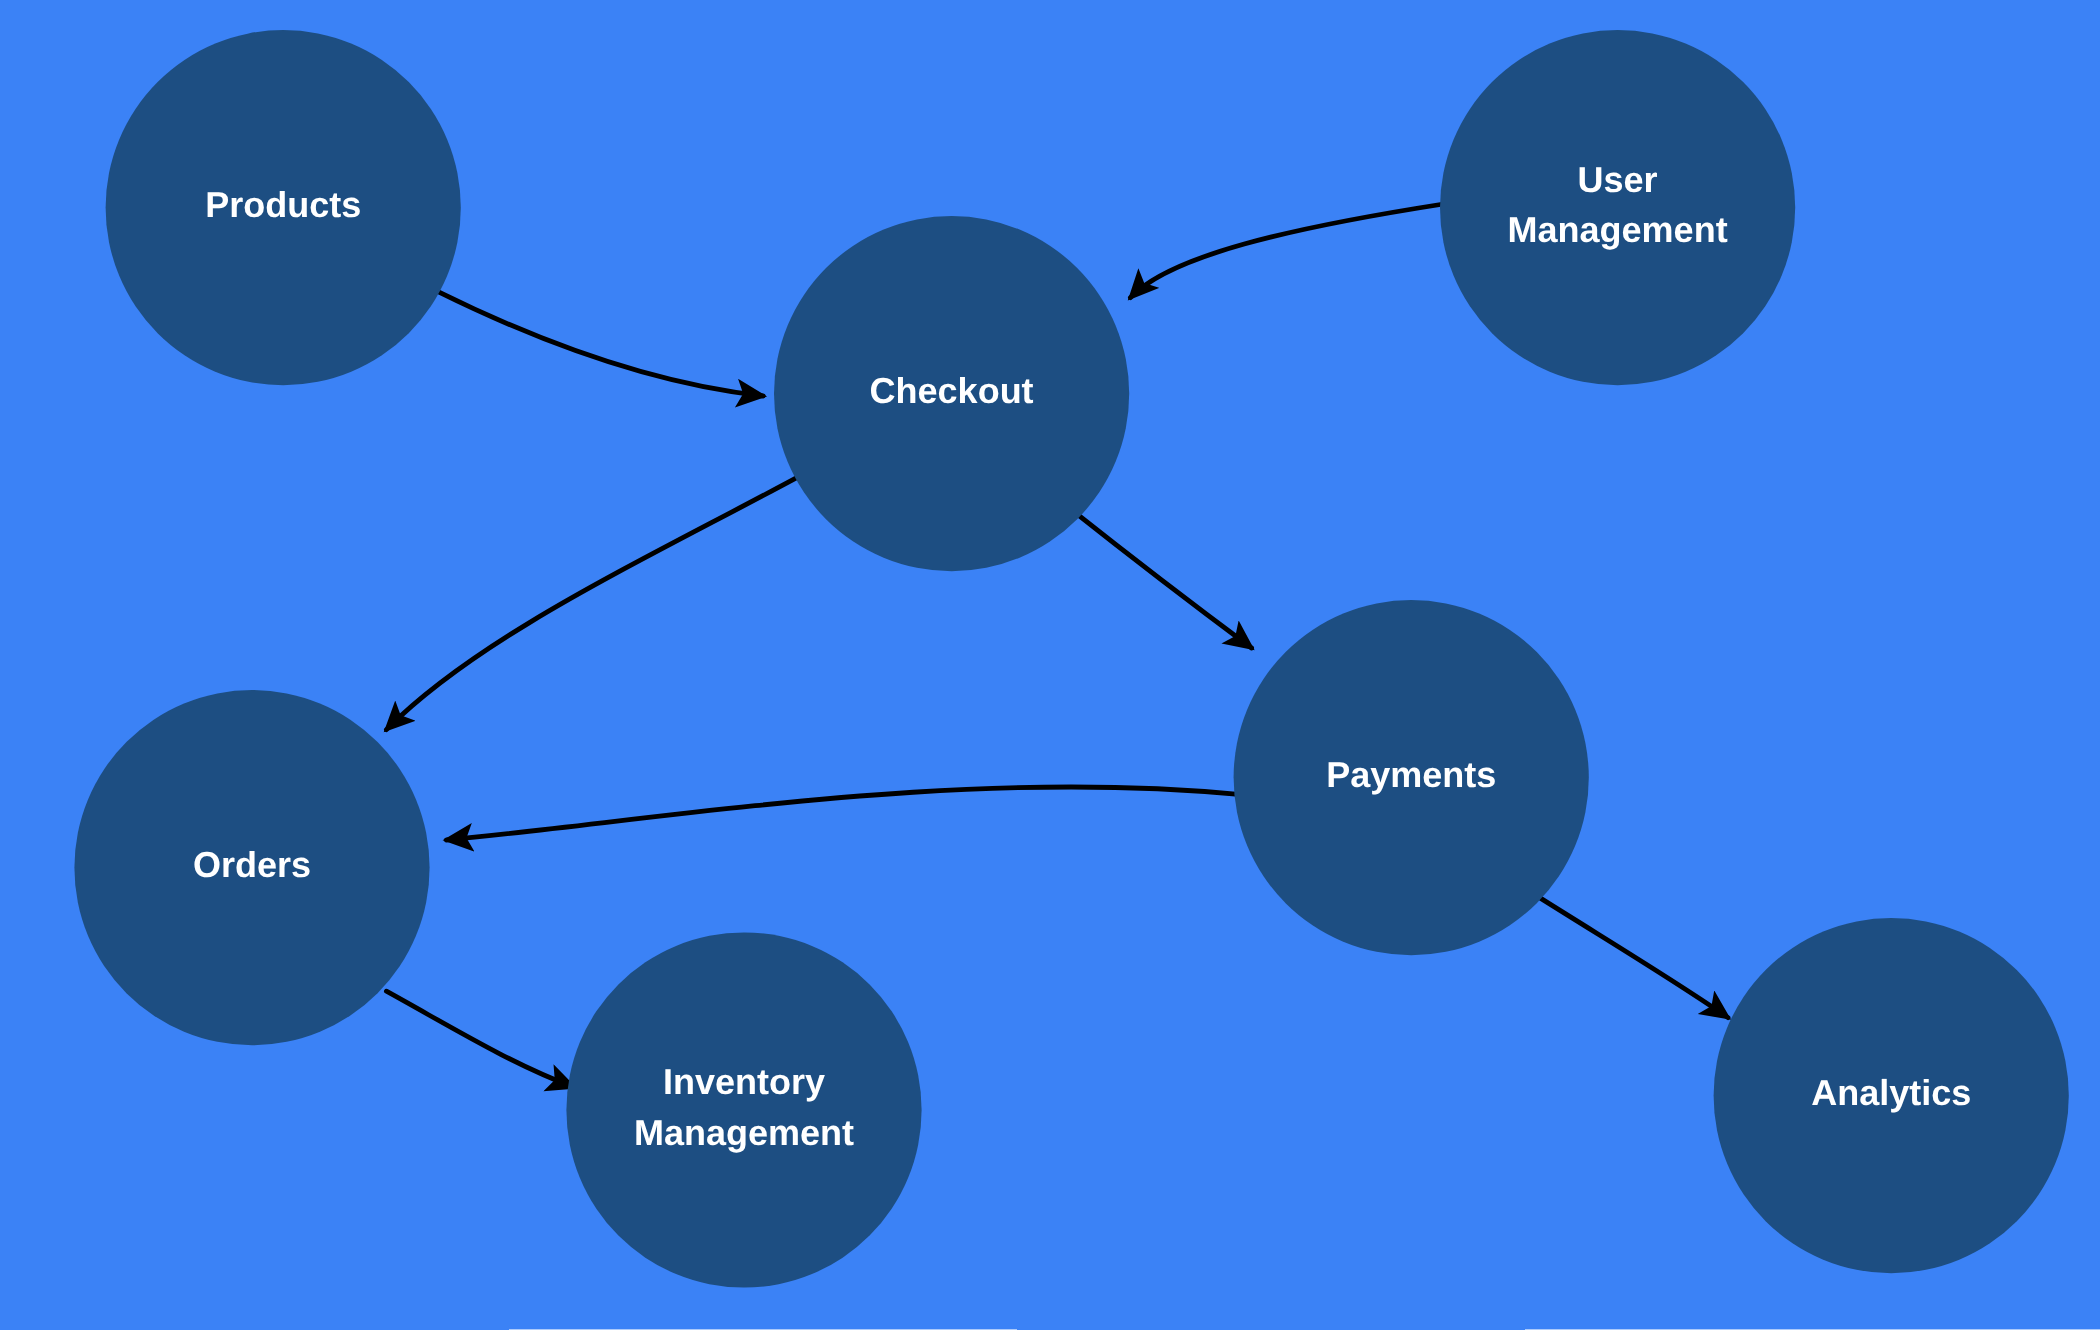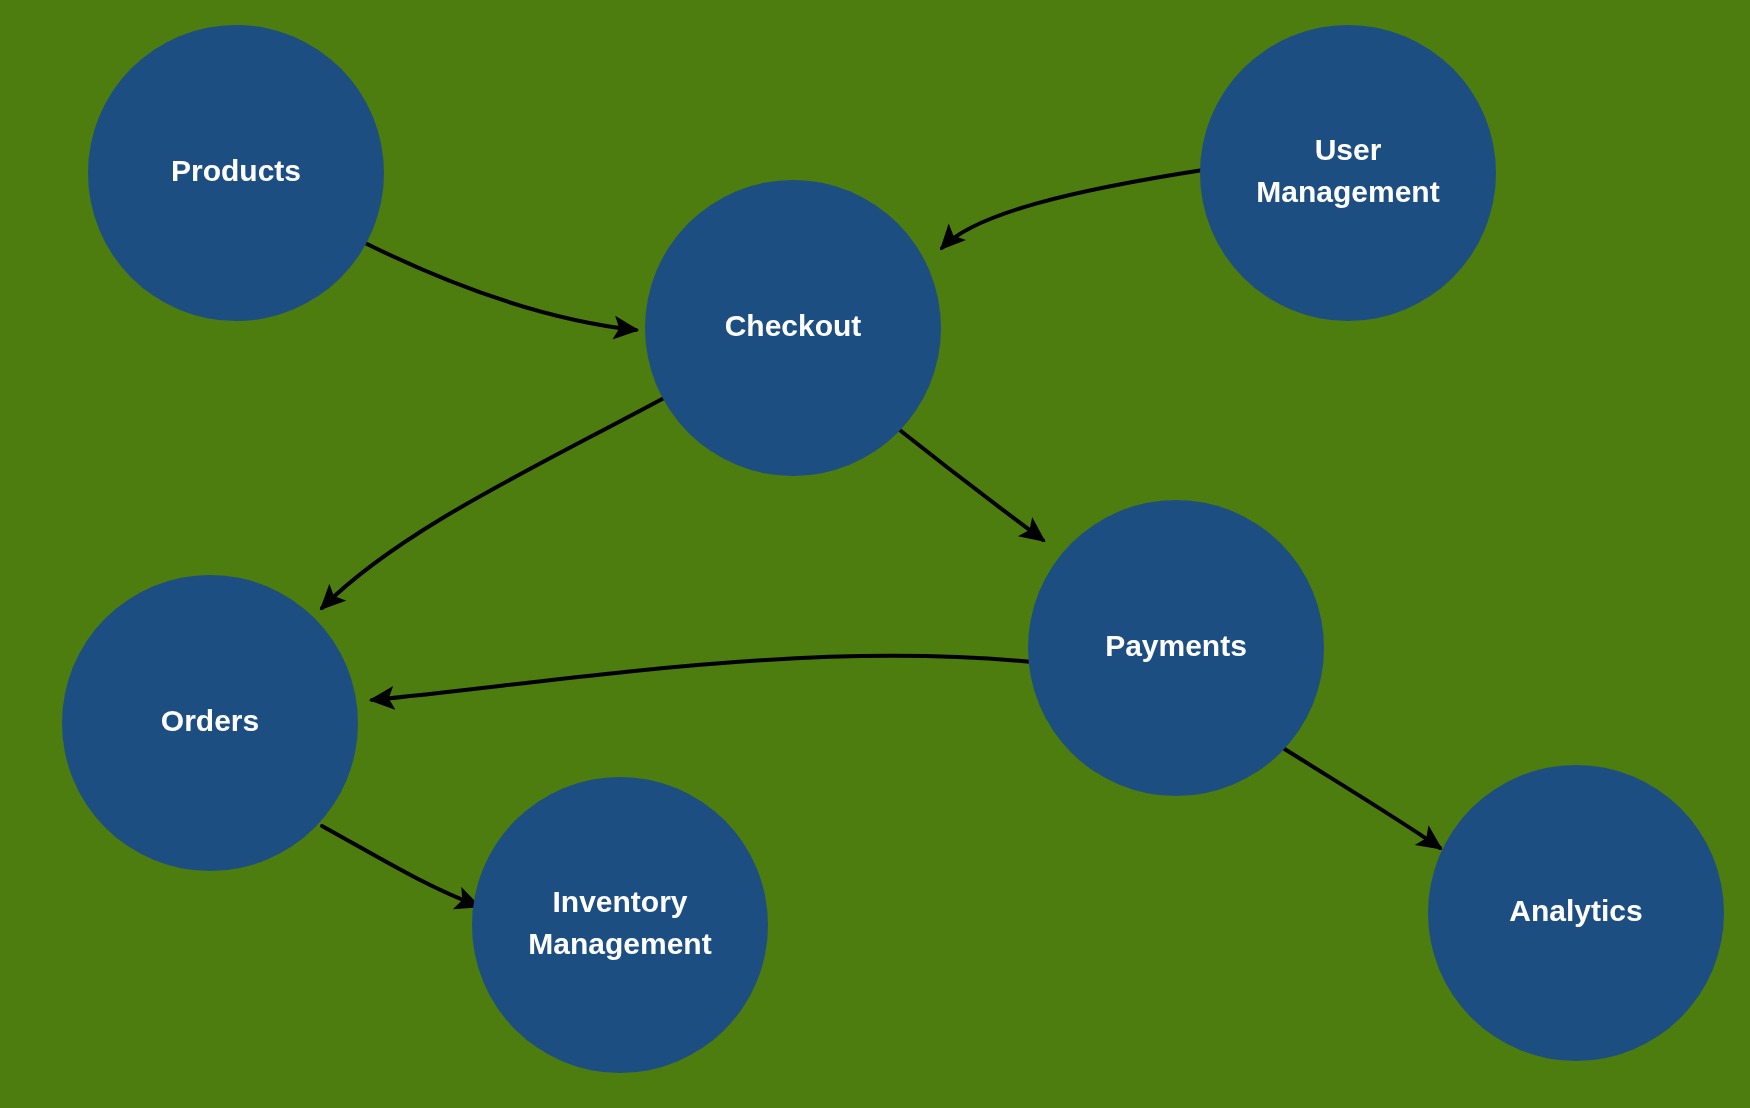--- a/index.html
+++ b/index.html
@@ -10,21 +10,21 @@
   body {
     width: 1750px;
     height: 1108px;
     overflow: hidden;
     font-family: "Liberation Sans", sans-serif;
   }
   #diagram-canvas {
     position: relative;
     width: 1750px;
     height: 1108px;
-    background: #4d7c0f;
+    background: #3b82f6;
   }
   #graph-svg {
     position: absolute;
     top: 0;
     left: 0;
     width: 1750px;
     height: 1108px;
     display: block;
   }
   .node-label {

